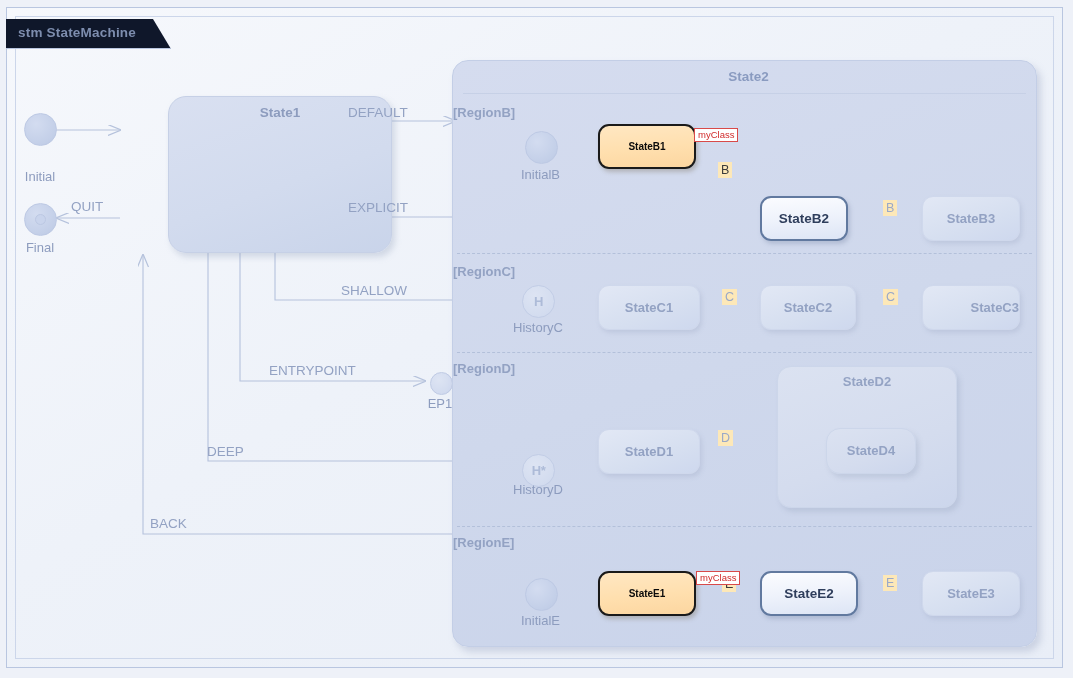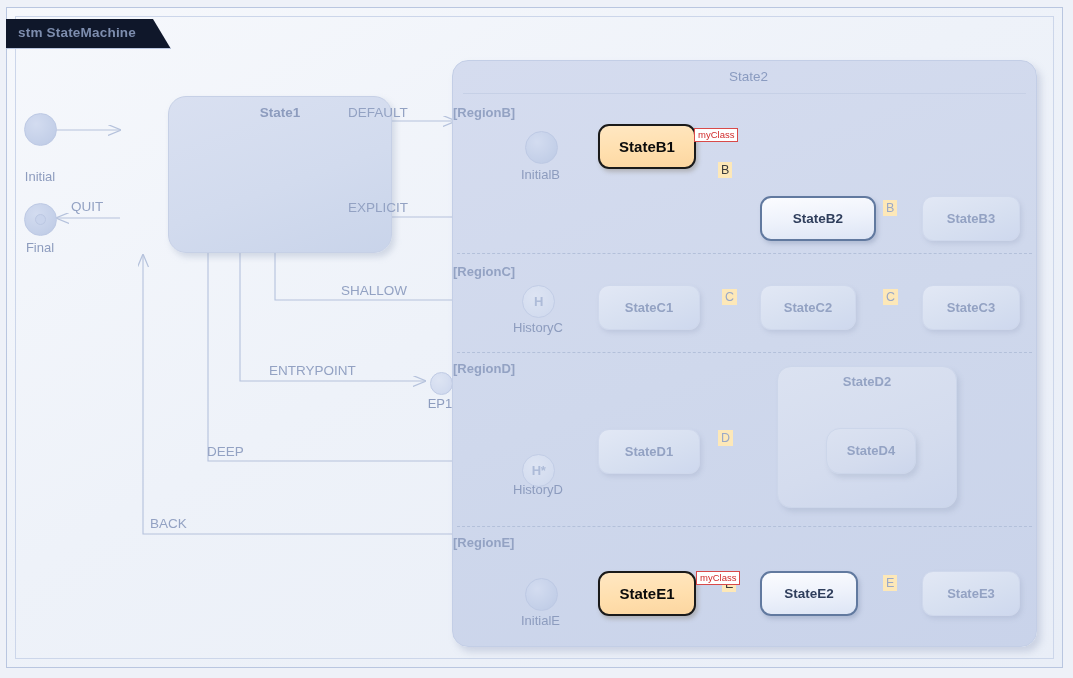--- a/index.html
+++ b/index.html
@@ -59,21 +59,21 @@
     display:flex;align-items:flex-start;justify-content:center;
     padding-top:8px;
     margin-left:48px;
   }
   
   .state-hot{
     border-radius:11px;
     background:linear-gradient(175deg,#ffe7c2 0%,#ffdfae 55%,#fcd6a0 100%);
     border:2px solid #1a1a1a;
     box-shadow:2px 3px 4px rgba(120,110,90,.35);
-    color:#0b0b0b;font-weight:bold;font-size:15px;
+    color:#0b0b0b;font-weight:bold;font-size:10px;
     display:flex;align-items:center;justify-content:center;
   }
   
   .state-blue{
     border-radius:11px;
     background:linear-gradient(175deg,#fbfcff 0%,#eef2fb 50%,#dde5f5 100%);
     border:2px solid #61799f;
     box-shadow:2px 3px 4px rgba(120,135,165,.35);
     color:#2f3e5c;font-weight:bold;font-size:13.5px;
     display:flex;align-items:center;justify-content:center;
@@ -82,21 +82,21 @@
   
   .composite{
     position:absolute;border-radius:16px;
     background:linear-gradient(160deg,#d5dcef 0%,#cfd8ec 50%,#c9d3ea 100%);
     border:1px solid #c3cee6;
     box-shadow:4px 5px 7px rgba(145,158,188,.35);
     box-sizing:border-box;
   }
   .composite-title{
     position:absolute;left:0;right:8px;top:8px;text-align:center;
-    color:#8a9bc0;font-weight:normal;font-size:13.5px;margin-left:16px;
+    color:#8a9bc0;font-weight:bold;font-size:13.5px;margin-left:16px;
   }
   .composite-sep{
     position:absolute;left:10px;right:10px;top:32px;height:1px;
     background:#c6d0e6;
   }
   
   .nest{
     position:absolute;border-radius:14px;
     background:linear-gradient(160deg,#dbe2f1 0%,#d4dcee 60%,#ccd6ec 100%);
     border:1px solid #ccd6ea;
@@ -260,42 +260,42 @@
 
   <div class="pseudo-initial" style="left:525px;top:131px;width:31px;height:31px;"></div>
   <div class="pseudo-caption" style="left:498px;top:167px;width:85px;">InitialB</div>
 
   <div class="node state-hot" style="left:598px;top:124px;width:98px;height:45px;">
     <span>StateB1</span>
   </div>
   <div class="tag-class" style="left:694px;top:128px;">myClass</div>
   <div class="badge dark" style="left:718px;top:162px;">B</div>
 
-  <div class="node state-blue" style="left:760px;top:196px;width:116px;height:45px;">
+  <div class="node state-blue" style="left:760px;top:196px;width:88px;height:45px;">
     <span>StateB2</span>
   </div>
   <div class="badge" style="left:883px;top:200px;">B</div>
   <div class="node state-ghost" style="left:922px;top:196px;width:98px;height:45px;">
     <span>StateB3</span>
   </div>
 
   <div class="pseudo-history" style="left:522px;top:285px;width:31px;height:31px;">
     <span>H</span>
   </div>
   <div class="pseudo-caption" style="left:494px;top:320px;width:88px;">HistoryC</div>
 
   <div class="node state-ghost" style="left:598px;top:285px;width:102px;height:45px;">
     <span>StateC1</span>
   </div>
   <div class="badge" style="left:722px;top:289px;">C</div>
   <div class="node state-ghost" style="left:760px;top:285px;width:96px;height:45px;">
     <span>StateC2</span>
   </div>
   <div class="badge" style="left:883px;top:289px;">C</div>
-  <div class="node state-ghost" style="left:922px;top:285px;width:98px;height:45px;">
+  <div class="node state-ghost" style="left:922px;top:285px;width:98px;height:45px;justify-content:flex-end;">
     <span>StateC3</span>
   </div>
 
   <div class="pseudo-history" style="left:522px;top:454px;width:31px;height:31px;">
     <span>H*</span>
   </div>
   <div class="pseudo-caption" style="left:494px;top:482px;width:88px;">HistoryD</div>
 
   <div class="node state-ghost" style="left:598px;top:429px;width:102px;height:45px;">
     <span>StateD1</span>

